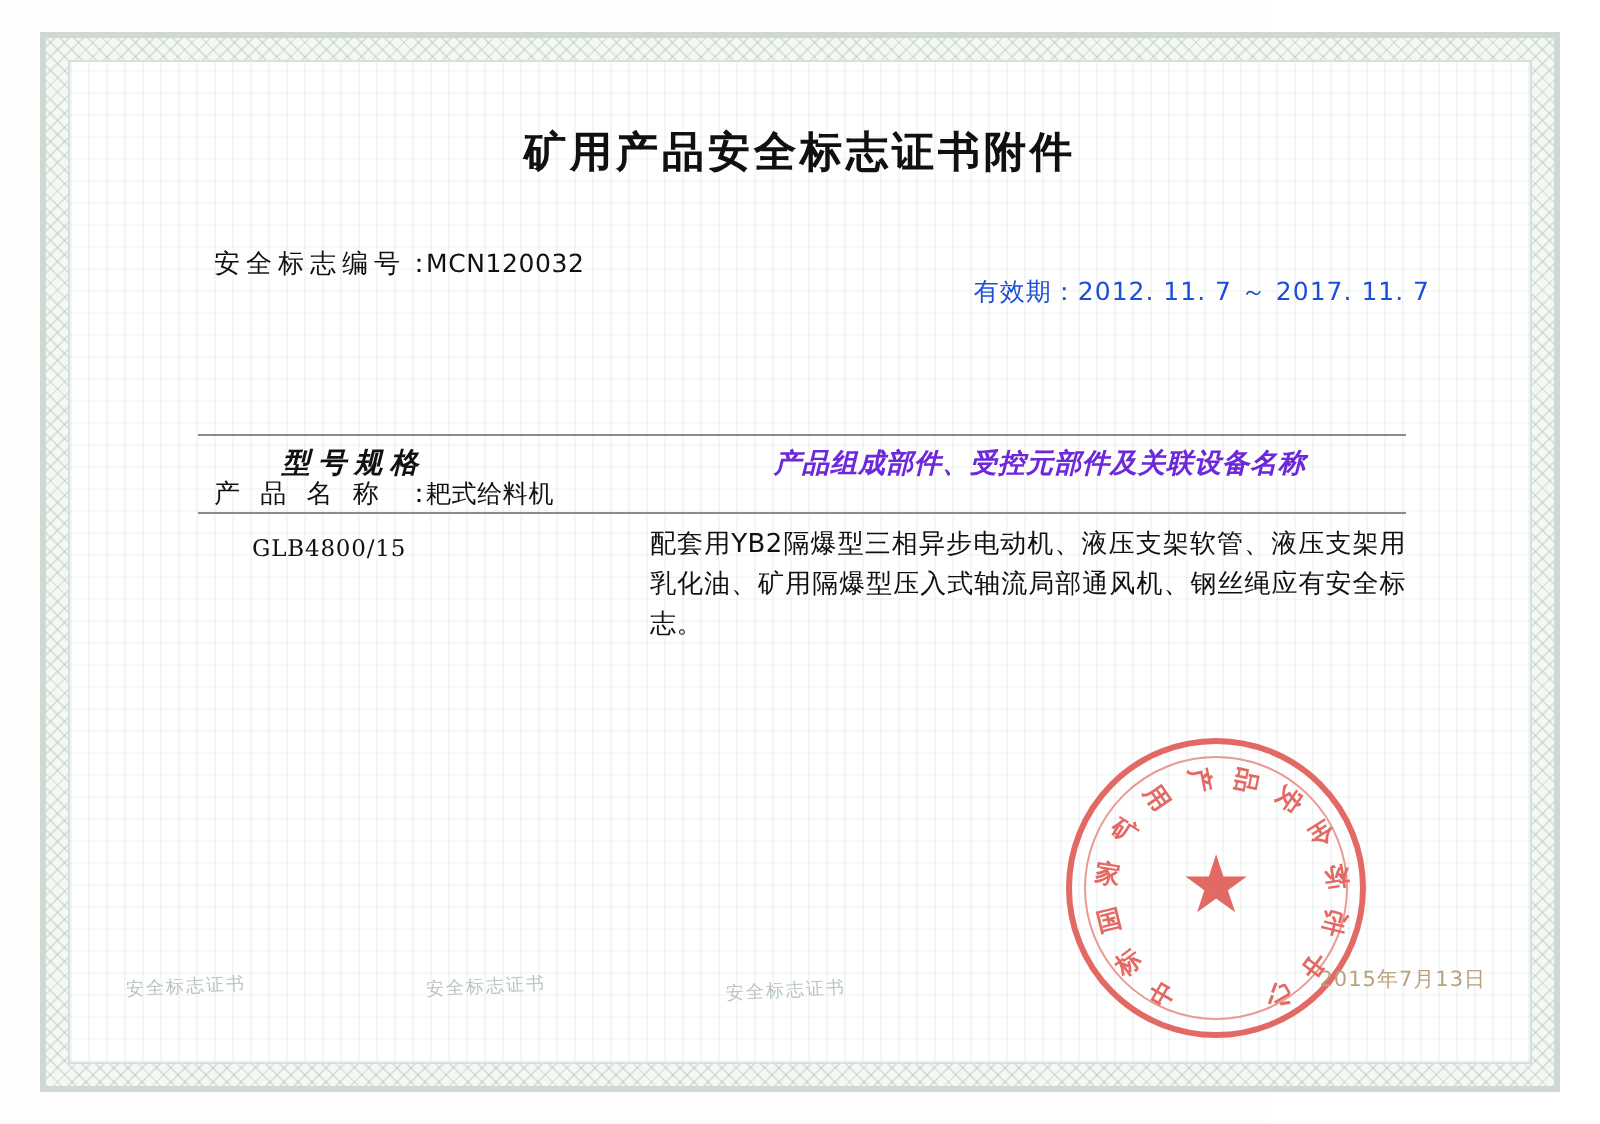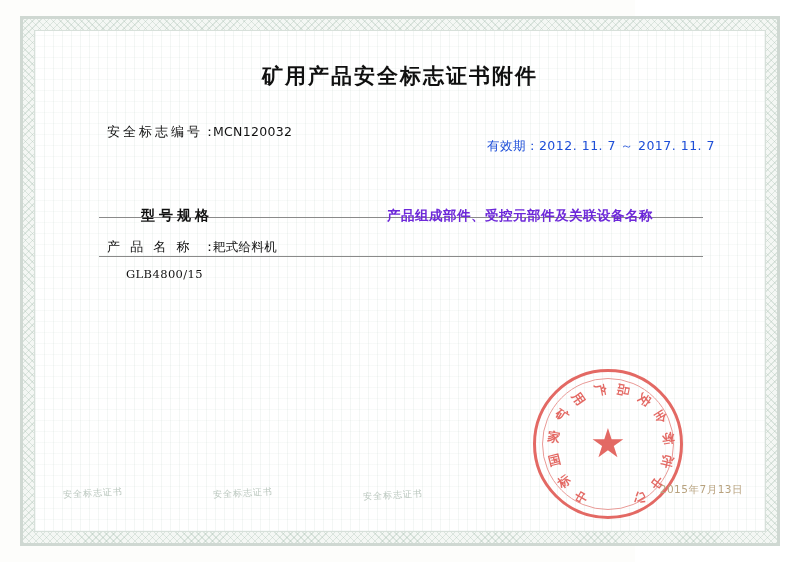--- a/index.html
+++ b/index.html
@@ -112,23 +112,24 @@
   }
   #row-cert-no  { top: 92px; }
   #row-holder   { top: 117px; }
   #row-producer { top: 140px; }
   #row-product  { top: 163px; margin-top: 44px; }
 
   
   #table-head {
     position: absolute;
     left: 64px;
-    top: 172px;
+    top: 188px;
     width: 600px;
     height: 36px;
+    font-style: italic;
   }
   #col-head-model {
     position: absolute;
     left: 42px;
     top: 4px;
     font-size: 14px;
     font-weight: bold;
     letter-spacing: 4px;
     color: #111;
   }
@@ -288,20 +289,21 @@
     </div>
 
     <div id="rule-top"></div>
     <div id="table-head">
       <div id="col-head-model">型号规格</div>
       <div id="col-head-parts">产品组成部件、受控元部件及关联设备名称</div>
     </div>
     <div id="rule-bottom"></div>
 
     <div id="model-value">GLB4800/15</div>
+    <div id="parts-value">配套用YB2隔爆型三相异步电动机、液压支架软管、液压支架用乳化油、矿用隔爆型压入式轴流局部通风机、钢丝绳应有安全标志。</div>
 
     <div id="seal">
       <div id="seal-inner-ring"></div>
       <div id="seal-text-ring">
           <span class="seal-char" style="transform: rotate(-150deg) translate(0px, -58px) rotate(90deg) translate(-50%, -50%);">中</span>
           <span class="seal-char" style="transform: rotate(-126.923deg) translate(0px, -58px) rotate(90deg) translate(-50%, -50%);">标</span>
           <span class="seal-char" style="transform: rotate(-103.846deg) translate(0px, -58px) rotate(90deg) translate(-50%, -50%);">国</span>
           <span class="seal-char" style="transform: rotate(-80.7692deg) translate(0px, -58px) rotate(90deg) translate(-50%, -50%);">家</span>
           <span class="seal-char" style="transform: rotate(-57.6923deg) translate(0px, -58px) rotate(90deg) translate(-50%, -50%);">矿</span>
           <span class="seal-char" style="transform: rotate(-34.6154deg) translate(0px, -58px) rotate(90deg) translate(-50%, -50%);">用</span>

